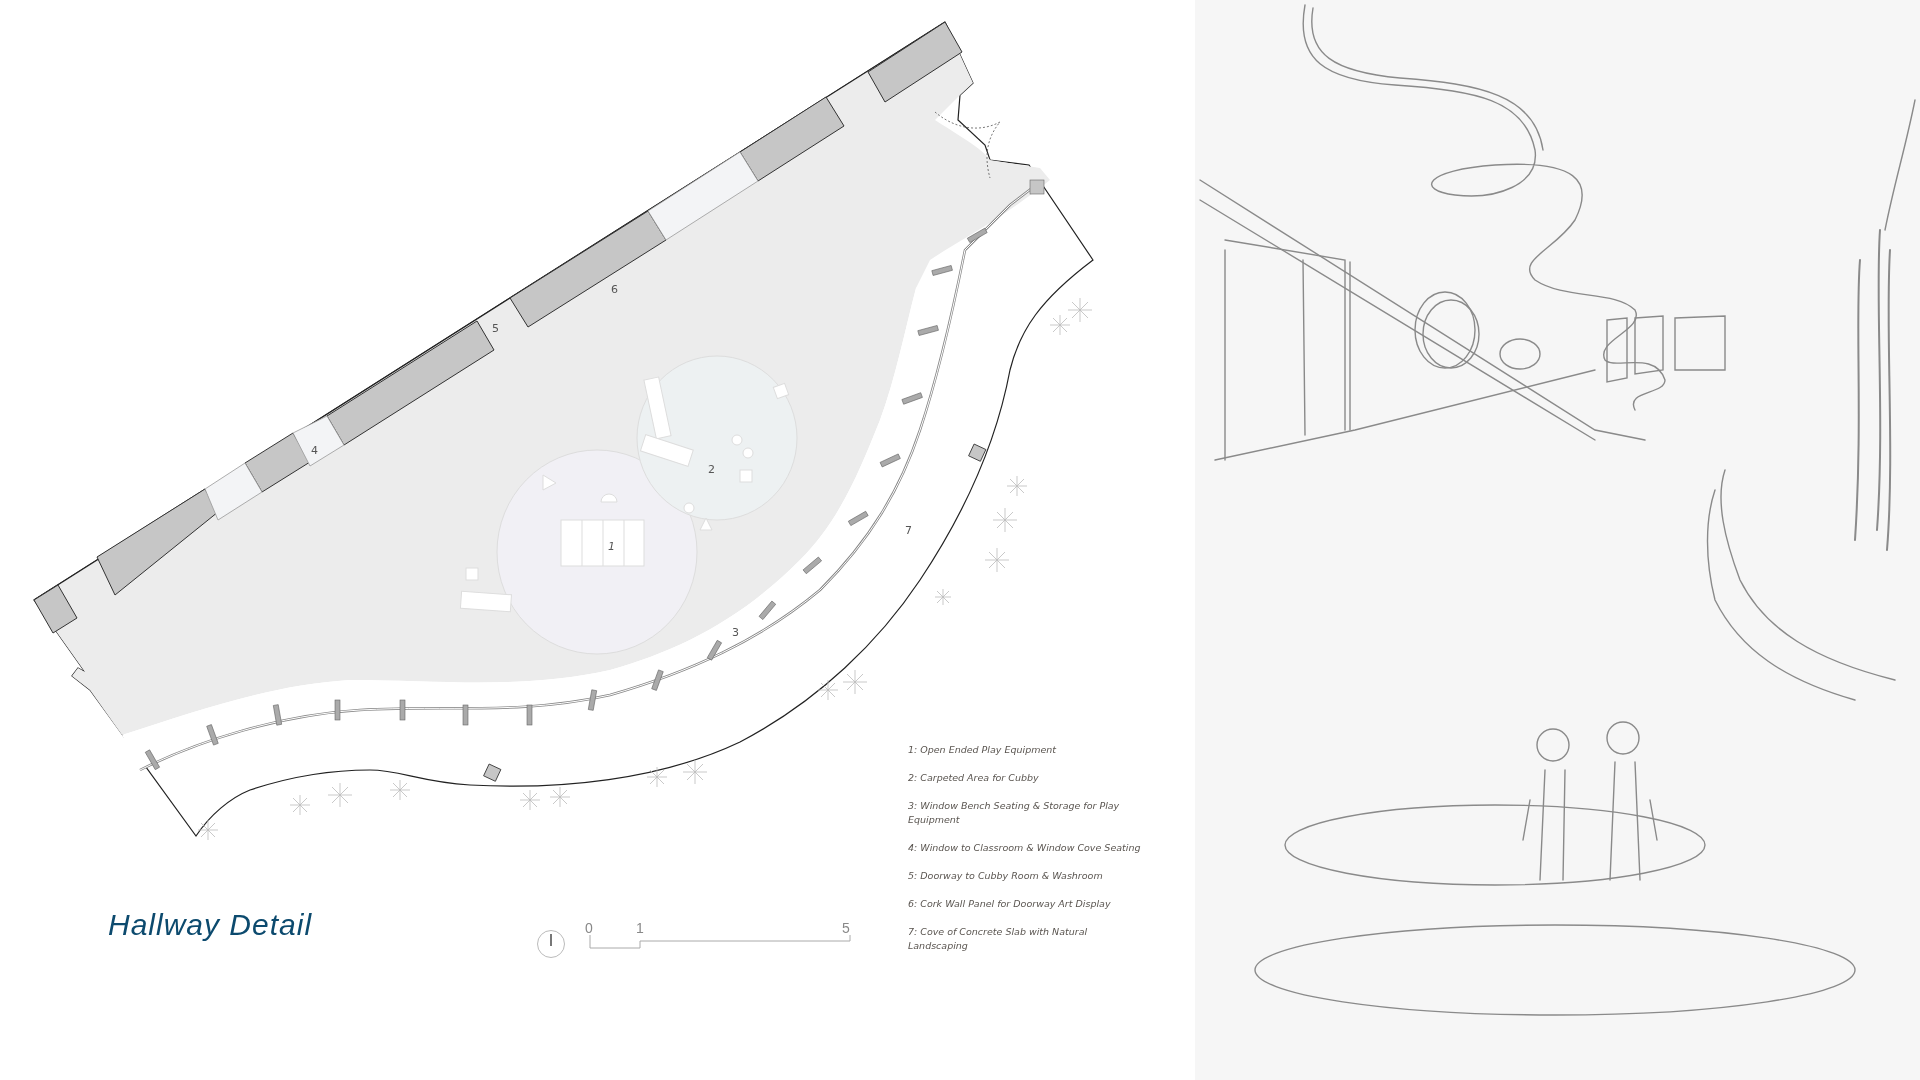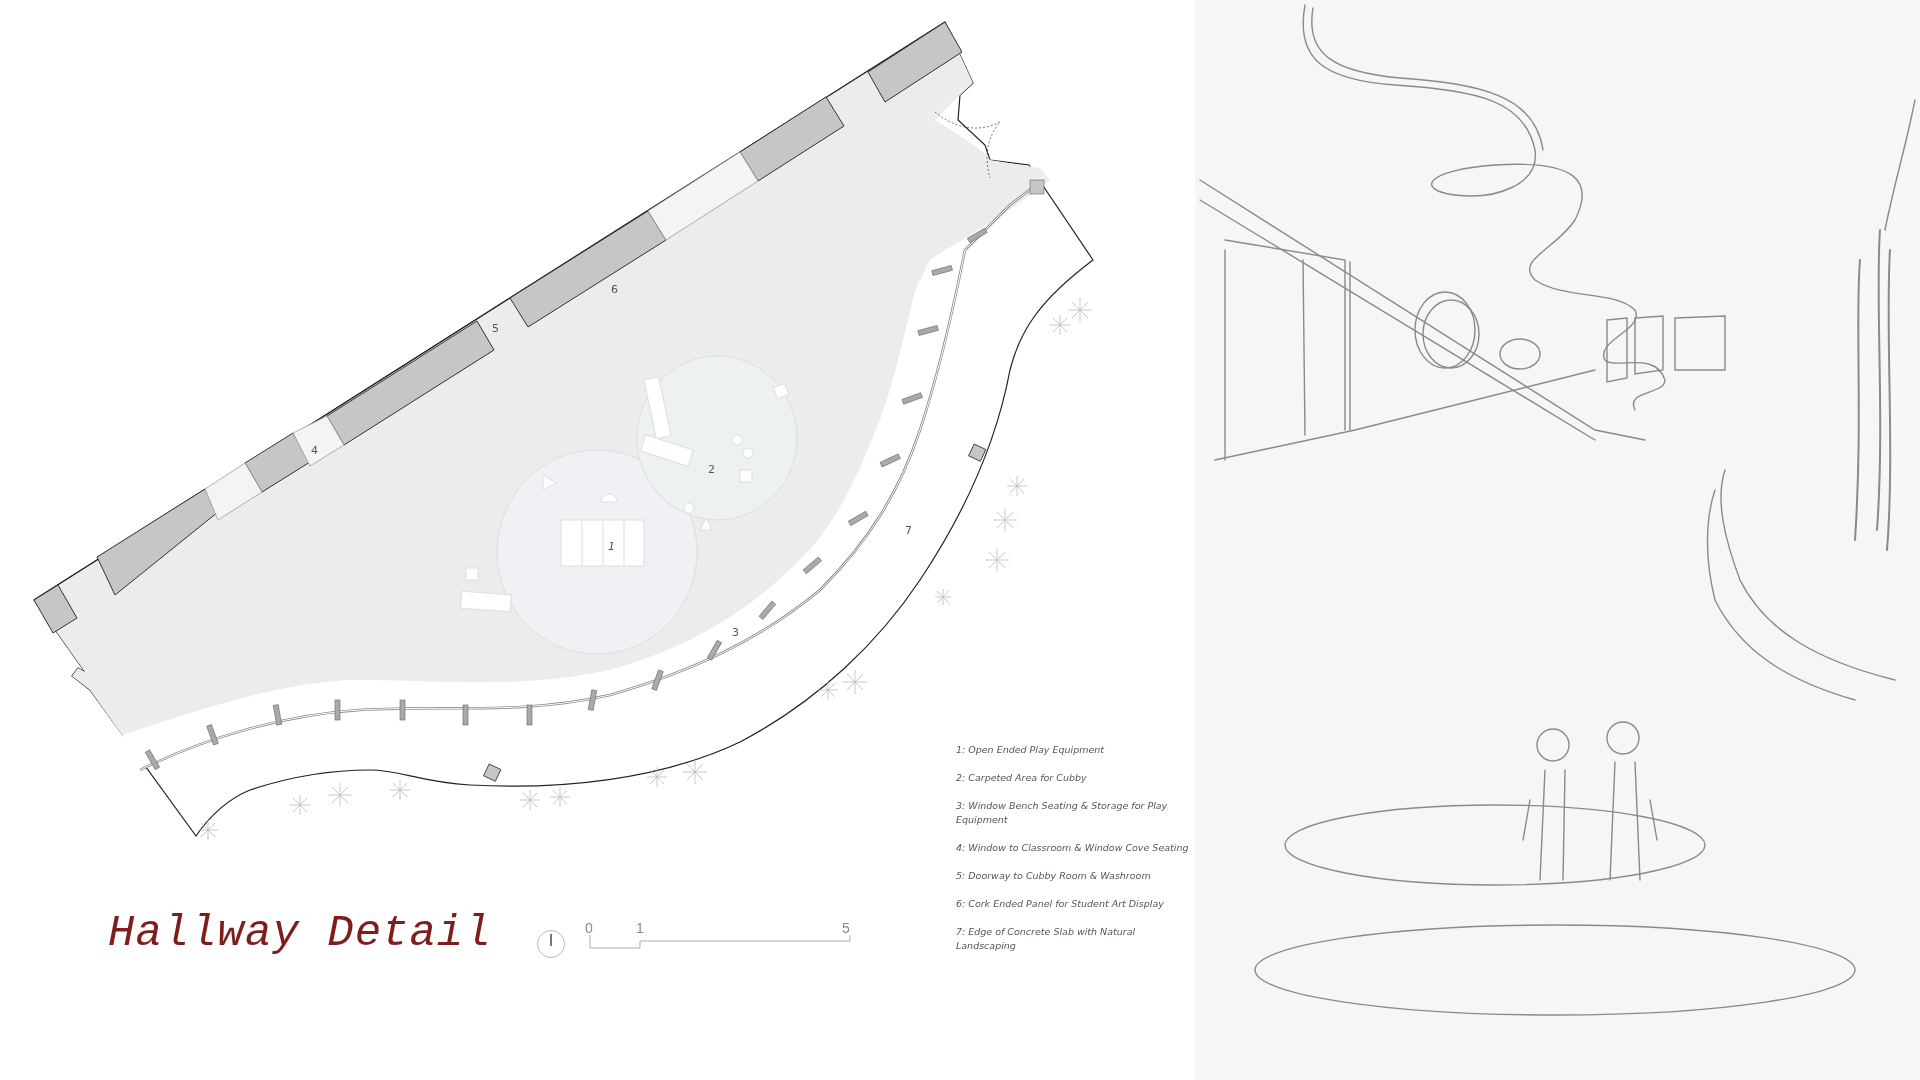--- a/index.html
+++ b/index.html
@@ -1,21 +1,21 @@
 <!DOCTYPE html>
 <html><head>
 <meta charset="utf-8">
 <style>
   html,body{margin:0;padding:0;background:#ffffff;}
   body{width:1920px;height:1080px;position:relative;overflow:hidden;font-family:"DejaVu Sans",sans-serif;}
   .panel-left{position:absolute;left:0;top:0;width:1195px;height:1080px;background:#ffffff;}
   .panel-right{position:absolute;left:1195px;top:0;width:725px;height:1080px;background:#f6f6f6;}
   svg{position:absolute;left:0;top:0;}
-  .title{position:absolute;left:108px;top:908px;font-family:Liberation Mono, monospace;font-style:italic;font-size:44px;color:#7f1d1d;letter-spacing:1px;font-weight:400;}
-  .legend{position:absolute;left:956px;top:743px;width:240px;font-family:"DejaVu Sans",sans-serif;font-style:italic;font-size:9.5px;color:#5a5550;line-height:14px;}
+  .title{position:absolute;left:108px;top:908px;font-family:Liberation Sans, sans-serif;font-style:italic;font-size:30px;color:#0c4a6e;letter-spacing:1px;font-weight:400;}
+  .legend{position:absolute;left:908px;top:743px;width:240px;font-family:"DejaVu Sans",sans-serif;font-style:italic;font-size:9.5px;color:#5a5550;line-height:14px;}
   .legend-item{margin-bottom:14px;}
   .scale-label{position:absolute;font-family:"Liberation Sans",sans-serif;font-size:14px;color:#888;}
   .north{position:absolute;left:537px;top:930px;width:26px;height:26px;border:1px solid #bbb;border-radius:50%;}
   .north-needle{position:absolute;left:12px;top:3px;width:2px;height:12px;background:#777;}
 </style>
 </head>
 <body>
 
 <div class="panel-left">
   <svg width="1195" height="1080" viewBox="0 0 1195 1080">
@@ -177,22 +177,22 @@
   <span class="scale-label" style="left:585px;top:920px;">0</span>
   <span class="scale-label" style="left:636px;top:920px;">1</span>
   <span class="scale-label" style="left:842px;top:920px;">5</span>
 
   <div class="legend">
     <div class="legend-item">1: Open Ended Play Equipment</div>
     <div class="legend-item">2: Carpeted Area for Cubby</div>
     <div class="legend-item">3: Window Bench Seating &amp; Storage for Play Equipment</div>
     <div class="legend-item">4: Window to Classroom &amp; Window Cove Seating</div>
     <div class="legend-item">5: Doorway to Cubby Room &amp; Washroom</div>
-    <div class="legend-item">6: Cork Ended Panel for Student Art Display</div>
-    <div class="legend-item">7: Edge of Concrete Slab with Natural Landscaping</div>
+    <div class="legend-item">6: Cork Wall Panel for Doorway Art Display</div>
+    <div class="legend-item">7: Cove of Concrete Slab with Natural Landscaping</div>
   </div>
 </div>
 
 <div class="panel-right">
   <svg width="725" height="1080" viewBox="0 0 725 1080" fill="none" stroke="#8a8a8a" stroke-width="1.4" stroke-linecap="round">
 
     <path d="M110,5 C100,60 130,80 200,85 C280,90 330,100 340,150 C345,185 300,200 260,195 C220,190 230,170 300,165 C380,160 400,180 380,220 C360,250 320,260 340,280 C370,300 420,290 440,310 C450,330 400,340 410,360 C420,370 460,350 470,380 C470,395 430,390 440,410"></path>
     <path d="M118,8 C110,55 140,72 205,78 C285,84 340,95 348,150"></path>
 
     <path d="M5,180 L400,430 L450,440"></path>

